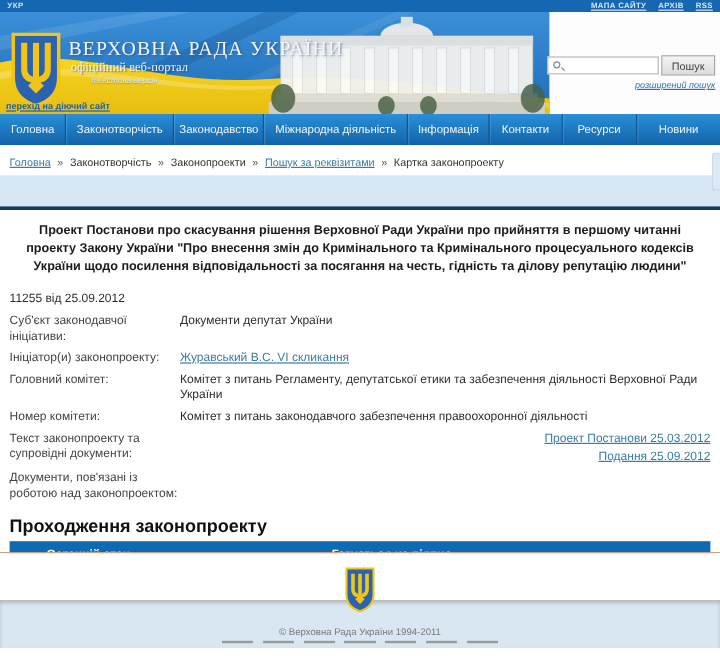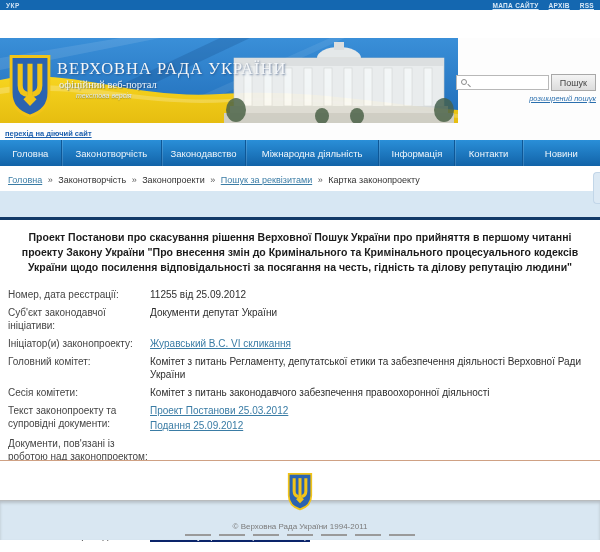--- a/index.html
+++ b/index.html
@@ -8,21 +8,21 @@
     font-family:"Liberation Sans", sans-serif;
     background:#ffffff; color:#333; width:600px; height:552px; overflow:hidden;
     position:relative; font-size:10px;
   }
   
   .topbar{ height:10px; background:#1467b0; display:flex; justify-content:space-between; align-items:center; padding:0 6px; }
   .topbar .lang{ color:#cfe2f4; font-size:6.5px; font-weight:bold; letter-spacing:.5px; }
   .toplinks{ display:flex; gap:10px; }
   .toplinks a{ color:#d8e8f6; font-size:6.5px; font-weight:bold; text-decoration:underline; letter-spacing:.3px; }
   
-  .header{ position:relative; height:102px; background:#fdfdfd; overflow:hidden;margin-top:28px; }
+  .header{ position:relative; height:85px; background:#fdfdfd; overflow:hidden; }
   .flag{ position:absolute; left:0; top:0; width:458px; height:85px; }
   .building{ position:absolute; left:222px; top:0; width:234px; height:85px; }
   .emblem-main{ position:absolute; left:8px; top:17px; width:44px; height:64px; }
   .hdr-title{ position:absolute; left:57px; top:21px; font-family:"Liberation Serif", serif;
     font-size:16.5px; color:#f4f6f8; letter-spacing:1px; text-shadow:1px 1px 2px rgba(30,60,110,.55); white-space:nowrap;}
   .hdr-sub{ position:absolute; left:59px; top:41px; font-family:"Liberation Serif", serif;
     font-size:10.5px; color:#eef3f8; text-shadow:1px 1px 1px rgba(30,60,110,.5); }
   .hdr-tag{ position:absolute; left:76px; top:54px; font-size:7px; font-style:italic; color:#dfe8f2; text-shadow:0 1px 1px rgba(30,60,110,.4); }
   .switch-site{ position:absolute; left:5px; bottom:2px; font-size:7.5px; color:#1c5fae; text-decoration:underline; font-weight:bold; }
   .search-zone{ position:absolute; right:4px; top:36px; width:140px; text-align:right; }
@@ -45,21 +45,21 @@
   .side-tab{ position:absolute; right:0; top:6px; width:7px; height:32px; background:#dce9f4; border:1px solid #c2d6e8; border-right:none; border-radius:4px 0 0 4px; }
   .paleband{ height:26px; background:#d7e7f3; }
   .navysep{ height:3px; background:#123a68; }
   
   .content{ background:#fff; padding:0 8px; }
   .bill-title{ font-weight:bold; font-size:10.5px; line-height:1.45; text-align:center; color:#1c1c1c; margin:10px 4px 12px 4px; }
   .drow{ display:flex; margin-bottom:5px; }
   .dlabel{ width:142px; flex:0 0 142px; color:#444; line-height:1.3; }
   .dvalue{ flex:1; color:#2e2e2e; line-height:1.3; }
   .dvalue.bold{ font-weight:normal; }
-  .dvalue a{ color:#3a7ca5; text-decoration:underline; display:inline-block; }
+  .dvalue a{ color:#3a7ca5; text-decoration:underline; display:inline-block;text-align:right; }
   .dvalue a + a{ margin-top:2px; }
   .stack a{ display:block; }
   .sec-head{ font-weight:bold; font-size:15px; color:#111; margin:12px 0 4px 0; }
   .statusbar{ height:24px; background:#0f6ab4; display:flex; align-items:center; color:#fff; font-weight:bold; font-size:10px; }
   .statusbar .c1{ width:23%; text-align:center; }
   .statusbar .c2{ width:63%; text-align:center; }
   .stage-row{ display:flex; margin-top:9px; align-items:flex-start; }
   .stage-val{ background:#0a246a; color:#fff; padding:1px 3px; font-size:10px; }
   .btnrow{ display:flex; justify-content:center; gap:3px; margin:15px 0 10px 0; }
   .blue-btn{ width:157px; height:19px; background:#1268b4; border:1px solid #0d558f; color:#a9cde9; font-size:9.5px;
@@ -159,20 +159,21 @@
   </div>
 </div>
 
 <div class="nav">
   <div class="nav-item" style="flex:55">Головна</div>
   <div class="nav-item" style="flex:90">Законотворчість</div>
   <div class="nav-item" style="flex:75">Законодавство</div>
   <div class="nav-item" style="flex:120">Міжнародна діяльність</div>
   <div class="nav-item" style="flex:68">Інформація</div>
   <div class="nav-item" style="flex:60">Контакти</div>
+  <div class="nav-item" style="flex:62">Ресурси</div>
   <div class="nav-item" style="flex:70">Новини</div>
 </div>
 
 <div class="crumbwrap">
   <span class="crumb">
     <a href="#">Головна</a>
     <span class="sep">»</span>
     <span>Законотворчість</span>
     <span class="sep">»</span>
     <span>Законопроекти</span>
@@ -180,40 +181,39 @@
     <a href="#">Пошук за реквізитами</a>
     <span class="sep">»</span>
     <span>Картка законопроекту</span>
   </span>
   <div class="side-tab"></div>
 </div>
 <div class="paleband"></div>
 <div class="navysep"></div>
 
 <div class="content">
-  <div class="bill-title">Проект Постанови про скасування рішення Верховної Пошук України про прийняття в першому читанні проекту Закону України "Про внесення змін до Кримінального та Кримінального процесуального кодексів України щодо посилення відповідальності за посягання на честь, гідність та ділову репутацію людини"</div>
-
-  <div class="drow">
-    <div class="dlabel">Номер, дата реєстрації:</div>
+  <div class="bill-title">Проект Постанови про скасування рішення Верховної Ради України про прийняття в першому читанні проекту Закону України "Про внесення змін до Кримінального та Кримінального процесуального кодексів України щодо посилення відповідальності за посягання на честь, гідність та ділову репутацію людини"</div>
+
+  <div class="drow">
     <div class="dvalue bold">11255 від 25.09.2012</div>
   </div>
   <div class="drow">
     <div class="dlabel">Суб'єкт законодавчої ініціативи:</div>
     <div class="dvalue">Документи депутат України</div>
   </div>
   <div class="drow">
     <div class="dlabel">Ініціатор(и) законопроекту:</div>
     <div class="dvalue"><a href="#">Журавський В.С. VI скликання</a></div>
   </div>
   <div class="drow">
     <div class="dlabel">Головний комітет:</div>
     <div class="dvalue">Комітет з питань Регламенту, депутатської етики та забезпечення діяльності Верховної Ради України</div>
   </div>
   <div class="drow">
-    <div class="dlabel">Сесія комітети:</div>
+    <div class="dlabel">Номер комітети:</div>
     <div class="dvalue">Комітет з питань законодавчого забезпечення правоохоронної діяльності</div>
   </div>
   <div class="drow">
     <div class="dlabel">Текст законопроекту та супровідні документи:</div>
     <div class="dvalue stack">
       <a href="#">Проект Постанови 25.03.2012</a>
       <a href="#">Подання 25.09.2012</a>
     </div>
   </div>
   <div class="drow">

